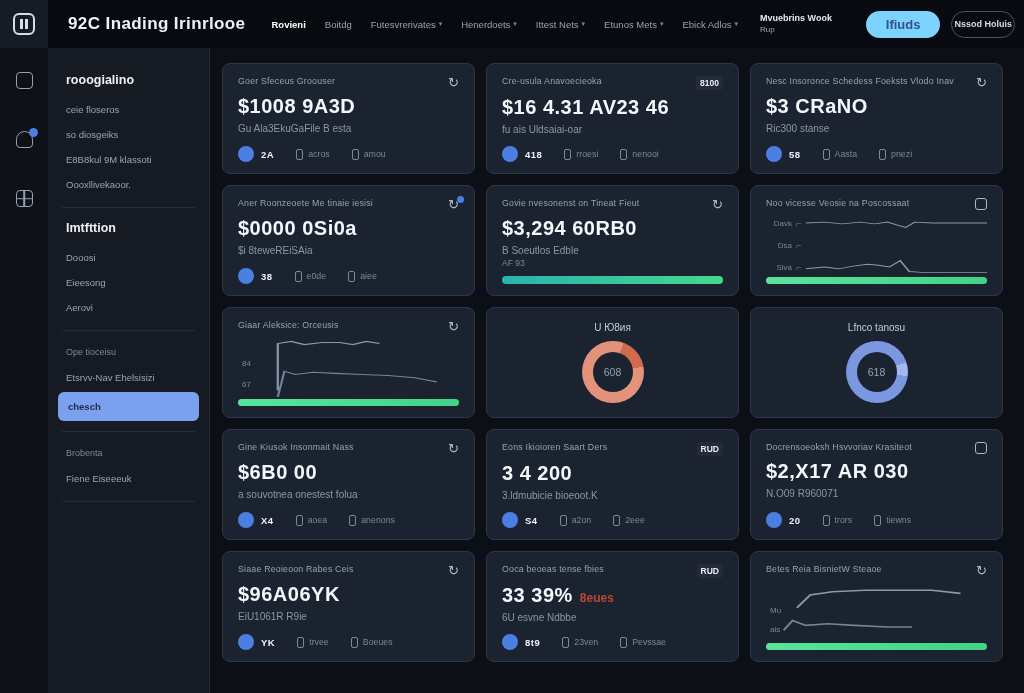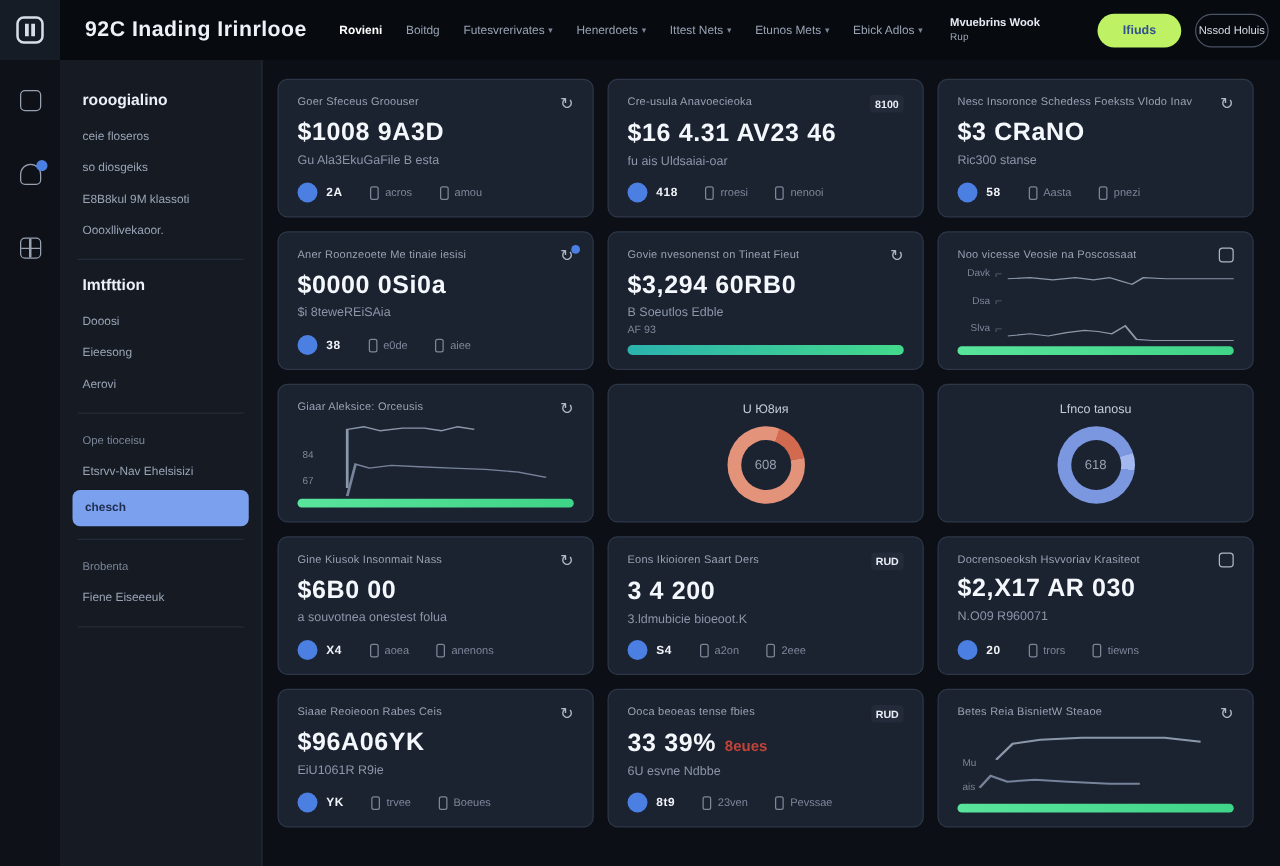--- a/index.html
+++ b/index.html
@@ -17,22 +17,22 @@
   .logo-glyph::after{content:"";position:absolute;right:5px;top:4px;width:3px;height:10px;background:#d8dee8;}
   .brand{font-size:17px;font-weight:bold;letter-spacing:.4px;margin:0 26px 0 20px;white-space:nowrap;}
   nav{display:flex;align-items:center;gap:19px;}
   .nav-item{font-size:9.5px;color:#99a3b4;cursor:pointer;white-space:nowrap;display:flex;align-items:center;gap:3px;}
   .nav-item.active{color:#ffffff;font-weight:bold;}
   .nav-item .caret{font-size:7px;color:#7c8696;}
   .nav-note{margin-left:22px;display:flex;flex-direction:column;line-height:1.25;cursor:pointer;}
   .nav-note .l1{font-size:9px;font-weight:bold;color:#e6ebf3;}
   .nav-note .l2{font-size:8px;color:#9aa4b5;}
   .spacer{flex:1;}
-  .btn-primary{background:#bef264;border:none;border-radius:14px;height:27px;padding:0 20px;font-size:10px;font-weight:bold;color:#33508f;cursor:pointer;margin-right:11px;}
-  .btn-outline{background:transparent;border:1px solid #4a5364;border-radius:14px;height:27px;padding:0 2px;font-size:9px;font-weight:normal;color:#d6dce6;cursor:pointer;margin-right:9px;}
+  .btn-primary{background:#7dd3fc;border:none;border-radius:14px;height:27px;padding:0 20px;font-size:13px;font-weight:bold;color:#33508f;cursor:pointer;margin-right:11px;}
+  .btn-outline{background:transparent;border:1px solid #4a5364;border-radius:14px;height:27px;padding:0 2px;font-size:9px;font-weight:bold;color:#d6dce6;cursor:pointer;margin-right:9px;}
   
   .shell{display:flex;height:645px;}
   .rail{width:48px;background:var(--rail);display:flex;flex-direction:column;align-items:center;padding-top:24px;gap:42px;flex:0 0 48px;}
   .rail-ico{width:17px;height:17px;border:1.6px solid #97a1b2;border-radius:4px;position:relative;cursor:pointer;}
   .rail-ico.user{border-radius:50% 50% 4px 4px;}
   .rail-ico .ndot{position:absolute;top:-4px;right:-6px;width:9px;height:9px;border-radius:50%;background:var(--blue-dot);}
   .rail-ico.grid::before{content:"";position:absolute;left:50%;top:0;bottom:0;width:1.6px;background:#97a1b2;transform:translateX(-50%);}
   .rail-ico.grid::after{content:"";position:absolute;top:50%;left:0;right:0;height:1.6px;background:#97a1b2;transform:translateY(-50%);}
   
   .sidebar{width:162px;flex:0 0 162px;background:var(--side);border-right:1px solid #232a37;padding:22px 0 0 0;overflow:hidden;}
@@ -57,21 +57,21 @@
   .subtitle{font-size:10px;color:#8b96a8;margin-top:5px;white-space:nowrap;overflow:hidden;}
   .foot{display:flex;align-items:center;gap:22px;margin-top:auto;}
   .foot-first{display:flex;align-items:center;gap:7px;}
   .dot{width:16px;height:16px;border-radius:50%;background:var(--blue-dot);}
   .foot-first b{font-size:9.5px;color:#f0f3f8;letter-spacing:.5px;}
   .foot-item{display:flex;align-items:center;gap:5px;font-size:8.8px;color:#7d8799;}
   .mini-icon{width:7px;height:11px;border:1.2px solid #7d8799;border-radius:2px;}
   .note{font-size:8.5px;color:#7d8799;margin-top:auto;margin-bottom:6px;}
   .bar{height:8px;border-radius:4px;background:linear-gradient(90deg,var(--teal),var(--green));margin-top:auto;}
   .bar.green{height:7px;background:linear-gradient(90deg,#59e49c,#3fd488);}
-  .spark-row{display:flex;gap:4px;margin-top:4px;height:18px;}
+  .spark-row{display:flex;align-items:center;gap:4px;margin-top:4px;height:18px;}
   .spark-label{font-size:8px;color:#7d8799;width:26px;text-align:right;flex:0 0 26px;}
   .spark-tick{color:#5a6375;font-size:10px;}
   .spark-row svg{flex:1;height:18px;}
   .chart-wrap{position:relative;flex:1;margin-top:2px;}
   .chart-wrap svg{position:absolute;inset:0;width:100%;height:100%;}
   .ylab{position:absolute;left:4px;font-size:8px;color:#7d8799;}
   .donut-title{text-align:center;font-size:10px;color:#c3cbd8;margin-top:2px;}
   .donut{width:62px;height:62px;border-radius:50%;position:relative;margin:8px auto 0;}
   .donut::after{content:"";position:absolute;inset:11px;border-radius:50%;background:var(--card);}
   .donut-center{position:absolute;inset:0;display:flex;align-items:center;justify-content:center;font-size:10.5px;color:#97a1b2;z-index:1;}

